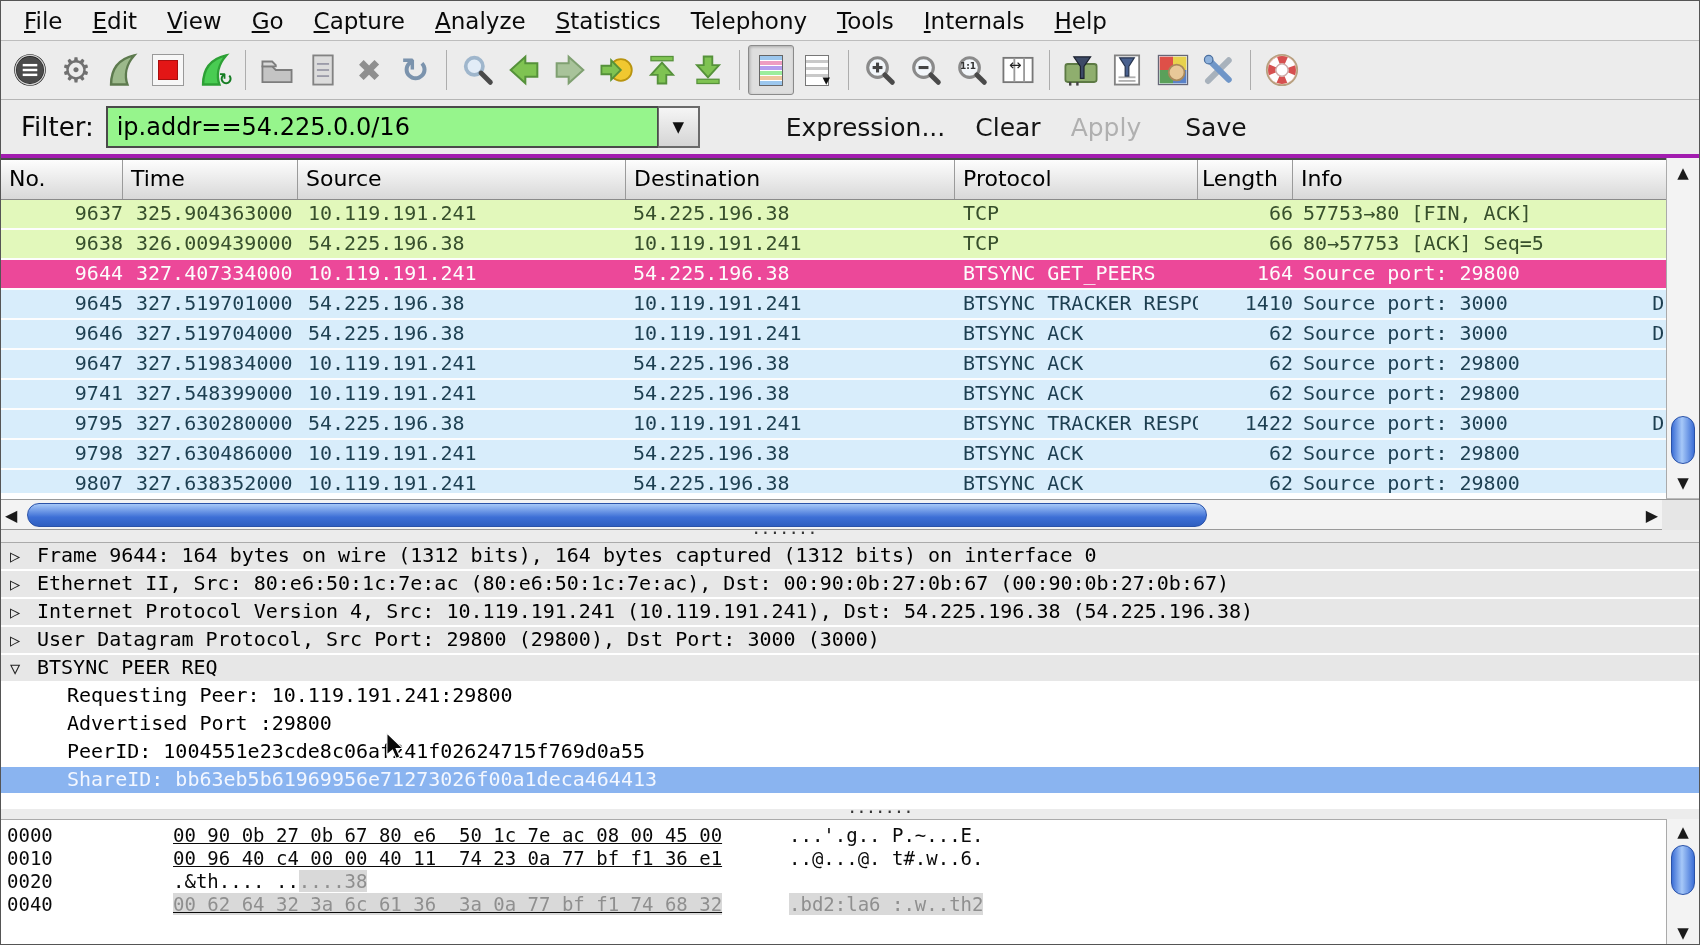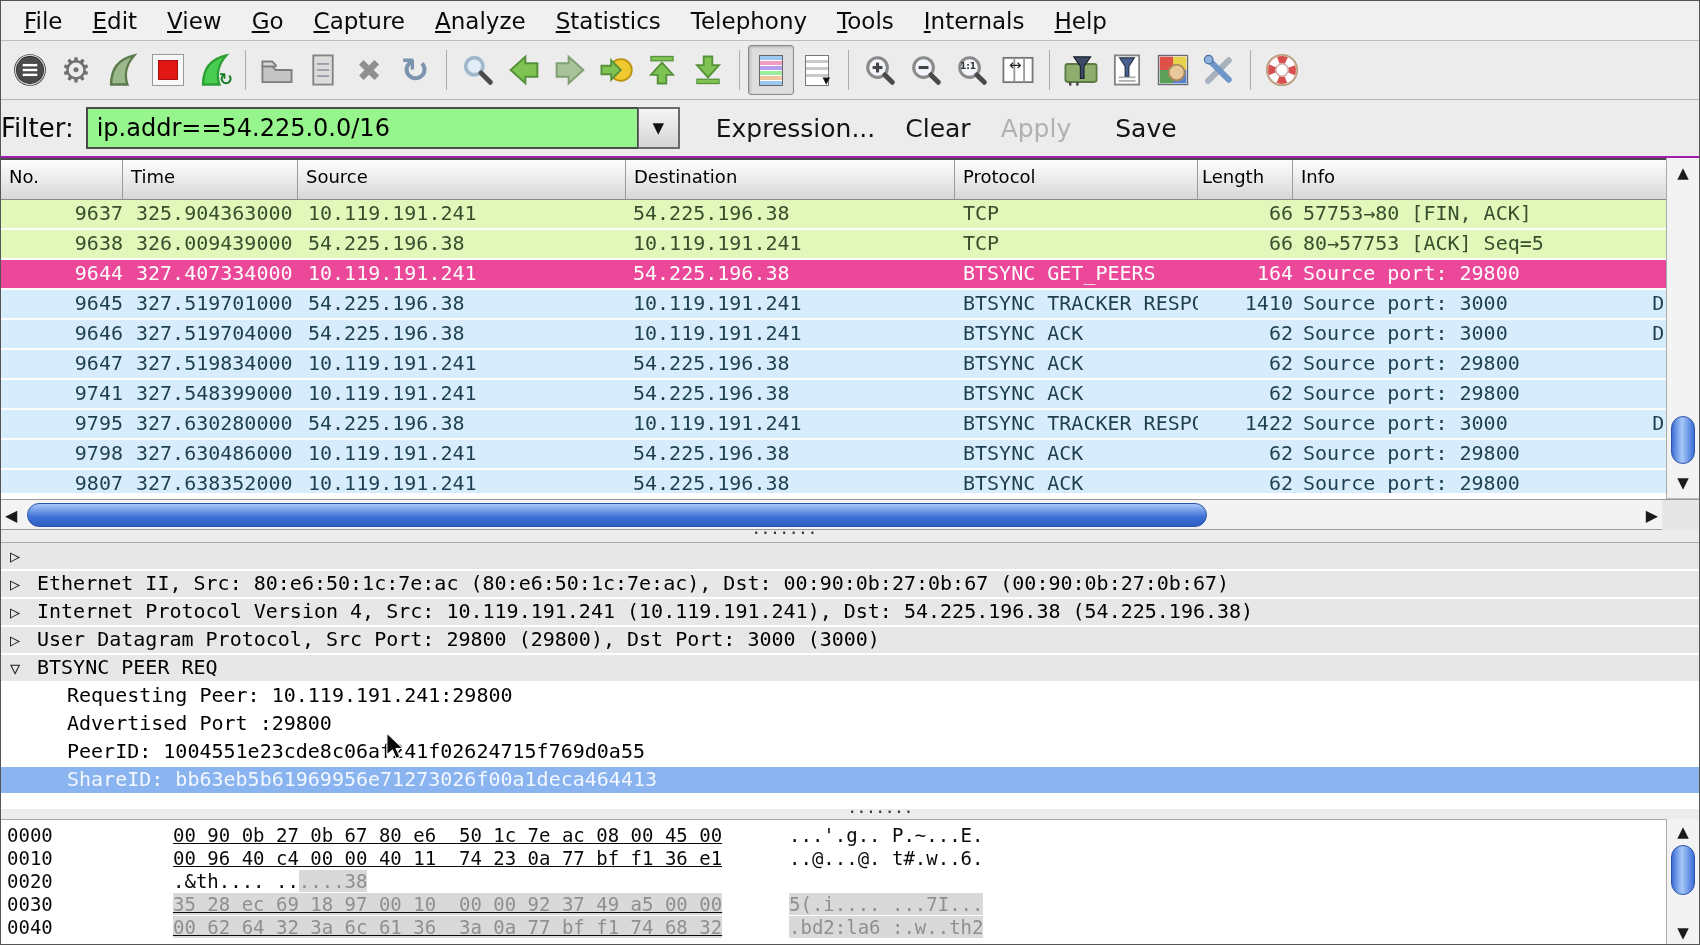--- a/index.html
+++ b/index.html
@@ -21,32 +21,32 @@
   .stripebox { width:24px; height:31px; background:
       linear-gradient(180deg,#9cc7ee 0 4px,#fff 4px 5px,#ee9cc2 5px 9px,#fff 9px 10px,#b49cee 10px 14px,#fff 14px 15px,#9cee9c 15px 19px,#fff 19px 20px,#eec79c 20px 24px,#fff 24px 25px,#9cc7ee 25px 30px);
       border:1px solid #666; }
   .scrollbox { width:24px; height:31px; border:1px solid #777; background:
       linear-gradient(180deg,#fff 0 4px,#c9c9c9 4px 7px,#fff 7px 11px,#c9c9c9 11px 14px,#fff 14px 18px,#c9c9c9 18px 21px,#fff 21px 31px); position:relative; }
   .scrollbox .dn { position:absolute; right:-2px; bottom:-4px; font-size:15px; color:#111; }
   .stopframe { width:32px; height:32px; border:1px solid #999; background:#f7f7f7; display:flex; align-items:center; justify-content:center; }
   .stopsq { width:20px; height:20px; background:#e31616; border:1px solid #a80f0f; }
 
   
-  .filterbar { height:58px; display:flex; align-items:center; background:#ececec; border-bottom:2px solid #a21caf; padding-left:0; }
+  .filterbar { height:58px; display:flex; align-items:center; background:#ececec; border-bottom:4px solid #a21caf; padding-left:20px; }
   .filter-label { font-size:26px; color:#0a0a0a; margin-right:12px; }
   .filter-input { width:552px; height:42px; background:#96f58c; border:2px solid #4a4a4a; border-right:1px solid #4a4a4a; font-size:24px; padding:0 9px; color:#000000; font-family:"DejaVu Sans",sans-serif; outline:none; }
   .filter-drop { width:42px; height:42px; background:linear-gradient(#f5f5f5,#d5d5d5); border:2px solid #6a6a6a; border-left:1px solid #6a6a6a; display:flex; align-items:center; justify-content:center; font-size:15px; color:#111; }
   .filter-btn { font-size:25px; color:#141414; margin-left:30px; background:none; border:none; font-family:"DejaVu Sans",sans-serif; }
-  .filter-btn.first { margin-left:36px; }
+  .filter-btn.first { margin-left:86px; }
   .filter-btn.disabled { color:#b0b0b0; }
   .filter-btn.mlx { margin-left:44px; }
 
   
   .plist { position:absolute; top:157px; left:0; width:1700px; height:373px; background:#fff; }
-  .phead { height:42px; display:flex; background:linear-gradient(#fdfdfd,#d8d8d8); border-top:2px solid #4a4a4a; border-bottom:1px solid #8a8a8a; font-size:18px; color:#000; }
+  .phead { height:42px; display:flex; background:linear-gradient(#fdfdfd,#d8d8d8); border-top:2px solid #4a4a4a; border-bottom:1px solid #8a8a8a; font-size:22px; color:#000; }
   .phead .hc { padding:6px 0 0 8px; border-right:1px solid #9a9a9a; white-space:nowrap; overflow:hidden; }
   .prows { height:293px; overflow:hidden; }
   .prow { height:30px; display:flex; font-family:"DejaVu Sans Mono",monospace; font-size:20px; line-height:27px; white-space:pre; border-bottom:2px solid #fdfdfd; overflow:hidden; }
   .r-tcp { background:#e2f8bb; color:#374f2c; }
   .r-udp { background:#d8edfb; color:#1d3f51; }
   .r-sel { background:#ec4899; color:#fcfcfc; }
   .cn { width:122px; text-align:right; flex:none; }
   .ct { width:175px; padding-left:13px; flex:none; }
   .cs { width:328px; padding-left:10px; flex:none; }
   .cd { width:329px; padding-left:7px; flex:none; }
@@ -368,40 +368,39 @@
     <div class="hthumb" style="left:26px;width:1180px"></div>
     <span class="harrow" style="right:6px">▶</span>
   </div>
   <div class="corner"></div>
 
   <div class="grip" style="top:529px">
       <span style="left:752px">·······</span>
     </div>
 
   <div class="details">
-    <div class="drow gray"><span class="exp">▷</span></div>
+    <div class="drow gray"><span class="exp">▷</span><span>Frame 9644: 164 bytes on wire (1312 bits), 164 bytes captured (1312 bits) on interface 0</span></div>
     <div class="drow gray"><span class="exp">▷</span><span>Ethernet II, Src: 80:e6:50:1c:7e:ac (80:e6:50:1c:7e:ac), Dst: 00:90:0b:27:0b:67 (00:90:0b:27:0b:67)</span></div>
     <div class="drow gray"><span class="exp">▷</span><span>Internet Protocol Version 4, Src: 10.119.191.241 (10.119.191.241), Dst: 54.225.196.38 (54.225.196.38)</span></div>
     <div class="drow gray"><span class="exp">▷</span><span>User Datagram Protocol, Src Port: 29800 (29800), Dst Port: 3000 (3000)</span></div>
     <div class="drow gray"><span class="exp">▽</span><span>BTSYNC PEER REQ</span></div>
     <div class="drow sub"><span>Requesting Peer: 10.119.191.241:29800</span></div>
     <div class="drow sub"><span>Advertised Port :29800</span></div>
     <div class="drow sub"><span>PeerID: 1004551e23cde8c06af241f02624715f769d0a55</span></div>
     <div class="drow sub sel"><span>ShareID: bb63eb5b61969956e71273026f00a1deca464413</span></div>
   </div>
 
   <div class="grip" style="top:808px">
       <span style="left:848px">·······</span>
     </div>
 
   <div class="hexpane">
     <div class="hrow"><span class="hoff">0000</span><span class="hhex"><span>00 90 0b 27 0b 67 80 e6  50 1c 7e ac 08 00 45 00</span><span class="hl"></span></span><span class="hascii"><span>...'.g.. P.~...E.</span><span class="hl"></span></span></div>
     <div class="hrow"><span class="hoff">0010</span><span class="hhex"><span>00 96 40 c4 00 00 40 11  74 23 0a 77 bf f1 36 e1</span><span class="hl"></span></span><span class="hascii"><span>..@...@. t#.w..6.</span><span class="hl"></span></span></div>
     <div class="hrow"><span class="hoff">0020</span><span class="hascii"><span>.&amp;th.... ..</span><span class="hl">....38</span></span></div>
-    <div class="hrow"><span class="hoff">0030</span><span class="hhex"><span></span><span class="hl">35 28 ec 69 18 97 00 10  00 00 92 37 49 a5 00 00</span></span><span class="hascii"><span></span><span class="hl">5(.i.... ...7I...</span></span></div>
     <div class="hrow"><span class="hoff">0040</span><span class="hhex"><span></span><span class="hl">00 62 64 32 3a 6c 61 36  3a 0a 77 bf f1 74 68 32</span></span><span class="hascii"><span></span><span class="hl">.bd2:la6 :.w..th2</span></span></div>
   </div>
 
   <div class="sbar vs2">
     <span class="sarrow" style="top:4px">▲</span>
     <div class="vthumb" style="top:26px;height:50px"></div>
     <span class="sarrow" style="bottom:4px">▼</span>
   </div>
 
   <div class="cursor">

